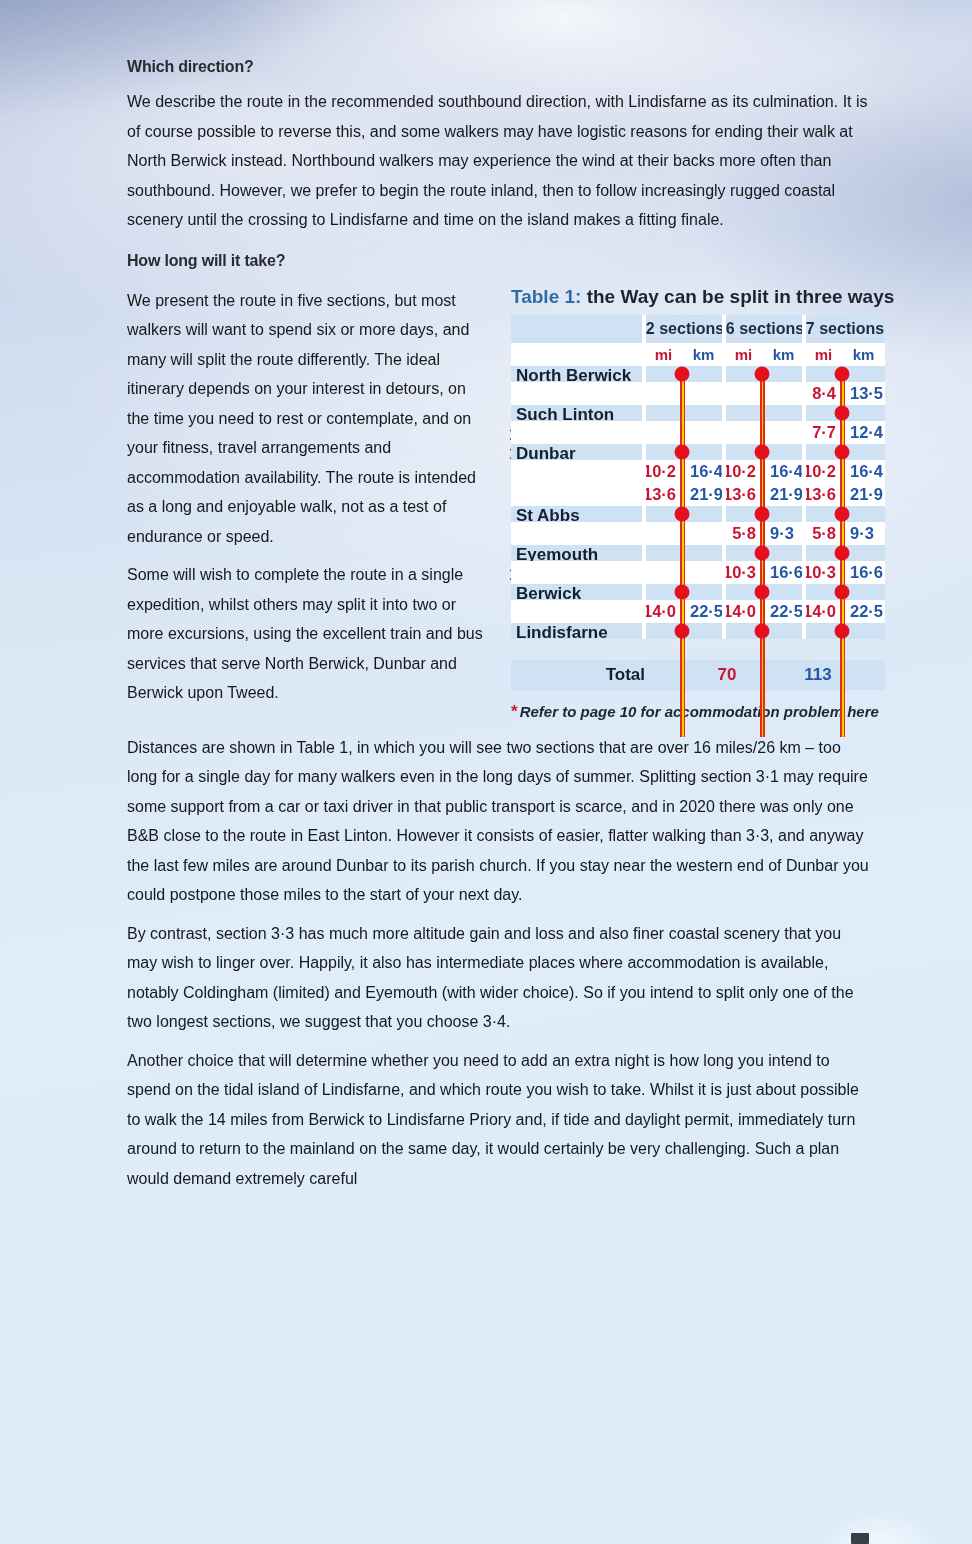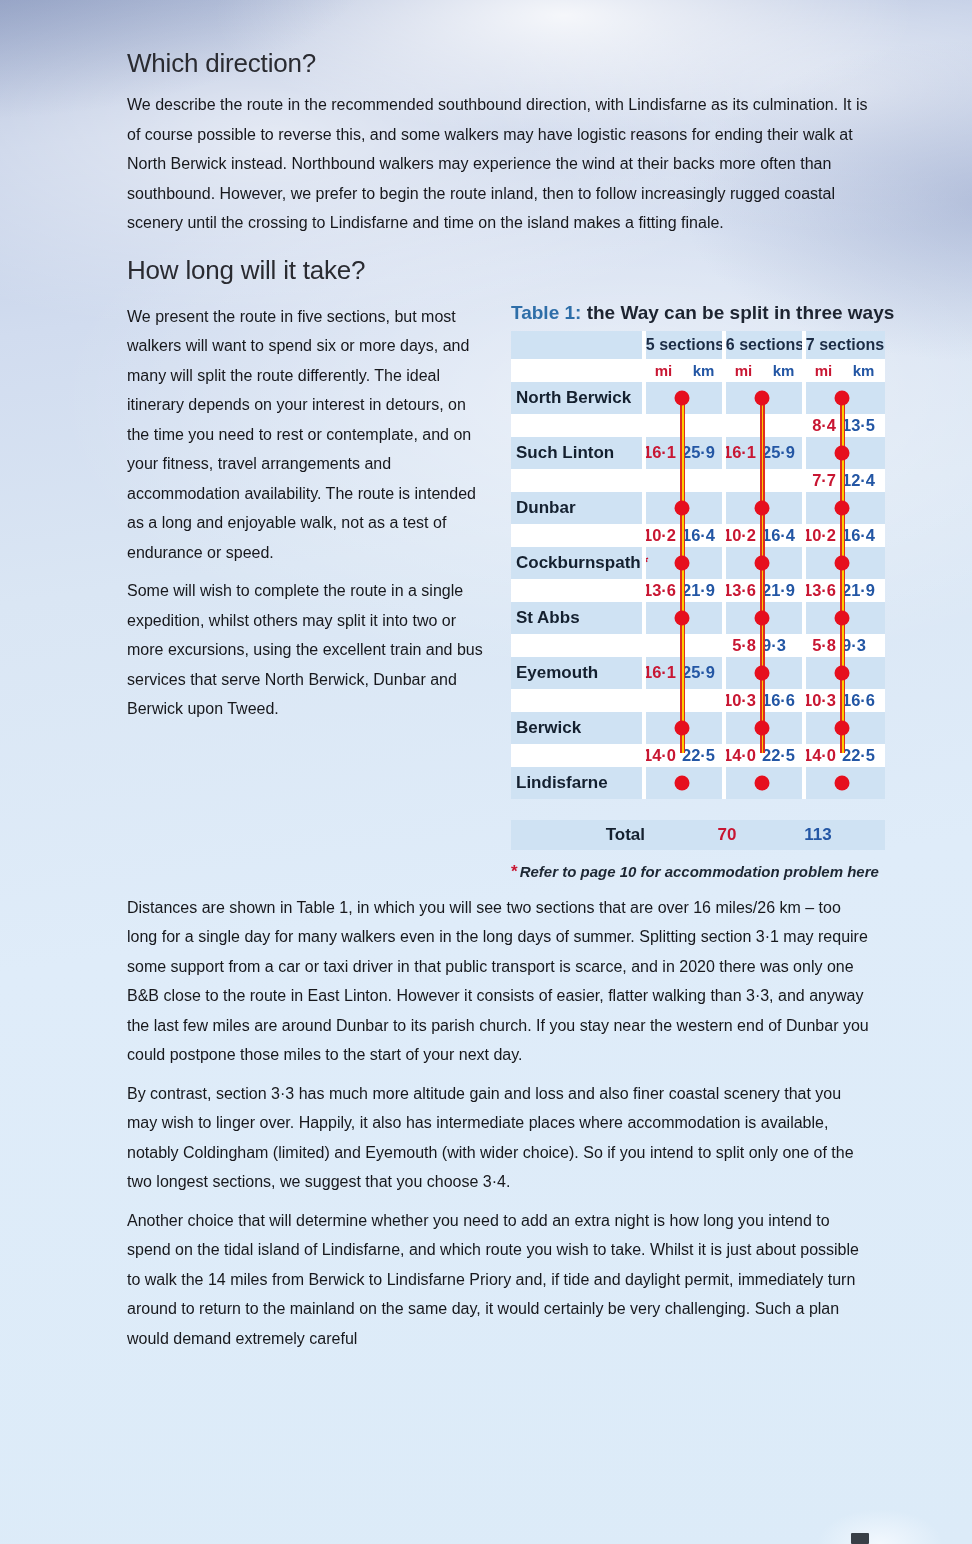--- a/index.html
+++ b/index.html
@@ -15,58 +15,58 @@
       radial-gradient(ellipse 500px 170px at 58% 1%, rgba(255,255,255,0.85), rgba(255,255,255,0) 70%),
       radial-gradient(ellipse 700px 280px at 28% 9%, rgba(255,255,255,0.55), rgba(255,255,255,0) 70%),
       radial-gradient(ellipse 430px 230px at 101% 13%, rgba(146,160,198,0.5), rgba(146,160,198,0) 70%),
       radial-gradient(ellipse 520px 200px at 88% 6%, rgba(255,255,255,0.5), rgba(255,255,255,0) 70%),
       radial-gradient(ellipse 800px 380px at 65% 26%, rgba(255,255,255,0.5), rgba(255,255,255,0) 72%),
       linear-gradient(172deg, #a9b6d5 0%, #c2cee6 9%, #d1dcef 20%, #dae6f4 36%, #dfecf9 58%, #dcebf8 100%);
   }
   .content { padding: 48px 85px 0 127px; }
 
   h1.sect {
-    font-size: 26px; font-weight: normal; color: #2a2b31;
-    letter-spacing: -0.2px; margin: 0 0 11px 0;
+    font-size: 16px; font-weight: bold; color: #2a2b31;
+    letter-spacing: -0.2px; margin: 10px 0 11px 0;
   }
   h1.sect.second { margin-top: 17px; }
   p.body {
     font-size: 16px; line-height: 29.5px; color: #17181c;
     margin: 0 0 9px 0; max-width: 748px;
   }
   .two-col { display: flex; gap: 22px; margin-top: 16px; }
   .col-left { width: 362px; flex: none; }
   .col-right { width: 374px; flex: none; }
 
   
   .t-title { font-size: 19px; font-weight: bold; color: #1d2430; margin-bottom: 7px; white-space: nowrap; }
   .t-title .t-label { color: var(--title-blue, #2e6ea8); }
 
   .t-grid { position: relative; width: 374px; }
   .t-row { display: flex; position: relative; }
   .t-h1    { height: 28px; background: var(--row-blue, #cfe2f3); }
   .t-h2    { height: 23px; background: #ffffff; }
-  .t-place { height: 32px; background: var(--row-blue, #cfe2f3); }
+  .t-place { height: 16px; background: var(--row-blue, #cfe2f3); flex-direction: column; }
   .t-dist  { height: 23px; background: #ffffff; }
 
   .t-name {
     width: 134px; flex: none; display: flex; align-items: center;
     padding-left: 5px; font-weight: bold; font-size: 17px; color: #14202f;
     white-space: nowrap;
   }
   .red-star { color: var(--mi-red, #c81632); margin-left: 1px; }
   .t-grp { width: 80px; flex: none; display: flex; }
   .t-ghead {
     justify-content: center; align-items: center;
     font-weight: bold; font-size: 16px; color: #1b2b44;
   }
   .t-mi { width: 37px; flex: none; display: flex; align-items: center;
           justify-content: flex-end; padding-right: 6px; }
   .t-km { flex: 1; display: flex; align-items: center;
-          justify-content: flex-start; }
+          justify-content: flex-start; padding-left: 8px; }
   .t-u  { font-weight: bold; font-size: 15px; color: var(--mi-red, #c81632); padding: 0; justify-content: center; }
   .t-km.t-u { color: var(--km-blue, #2356a4); }
   .t-num { font-weight: bold; font-size: 16.5px; color: var(--mi-red, #c81632); white-space: nowrap; }
   .t-km.t-num { color: var(--km-blue, #2356a4); }
 
   .t-sep { position: absolute; top: 0; bottom: 0; width: 4px; background: #fff; z-index: 1; }
   .t-line {
     position: absolute; width: 5px; top: 65px; height: 357px; z-index: 2;
     background: linear-gradient(90deg, #e02c1e 0 1.5px, var(--line-yellow, #fccf00) 1.5px 3.5px, #e02c1e 3.5px 5px);
   }
@@ -115,21 +115,21 @@
       </div>
 
       <div class="col-right">
         <div class="t-title">
           <span class="t-label">Table 1:</span>
           <span>the Way can be split in three ways</span>
         </div>
         <div class="t-grid" id="t-grid">
             <div class="t-row t-h1">
               <div class="t-name"></div>
-              <div class="t-grp t-ghead">5 sections</div>
+              <div class="t-grp t-ghead">2 sections</div>
               <div class="t-grp t-ghead">6 sections</div>
               <div class="t-grp t-ghead">7 sections</div>
             </div>
             <div class="t-row t-h2">
               <div class="t-name"></div>
               <div class="t-grp">
                 <div class="t-mi t-u">mi</div>
                 <div class="t-km t-u">km</div>
               </div>
               <div class="t-grp">
@@ -236,41 +236,20 @@
                 <div class="t-km t-num">16·4</div>
               </div>
               <div class="t-grp">
                 <div class="t-mi t-num">10·2</div>
                 <div class="t-km t-num">16·4</div>
               </div>
               <div class="t-grp">
                 <div class="t-mi t-num">10·2</div>
                 <div class="t-km t-num">16·4</div>
               </div>
-            </div>
-            <div class="t-row t-place">
-              <div class="t-name">
-                <span>Cockburnspath</span>
-                <span class="red-star">*</span>
-              </div>
-              <div class="t-grp">
-                <div class="t-mi t-num"></div>
-                <div class="t-km t-num"></div>
-              </div>
-              <div class="t-grp">
-                <div class="t-mi t-num"></div>
-                <div class="t-km t-num"></div>
-              </div>
-              <div class="t-grp">
-                <div class="t-mi t-num"></div>
-                <div class="t-km t-num"></div>
-              </div>
-              <div class="t-dot" style="left: 171px;"></div>
-              <div class="t-dot" style="left: 251px;"></div>
-              <div class="t-dot" style="left: 331px;"></div>
             </div>
             <div class="t-row t-dist">
               <div class="t-name"></div>
               <div class="t-grp">
                 <div class="t-mi t-num">13·6</div>
                 <div class="t-km t-num">21·9</div>
               </div>
               <div class="t-grp">
                 <div class="t-mi t-num">13·6</div>
                 <div class="t-km t-num">21·9</div>

